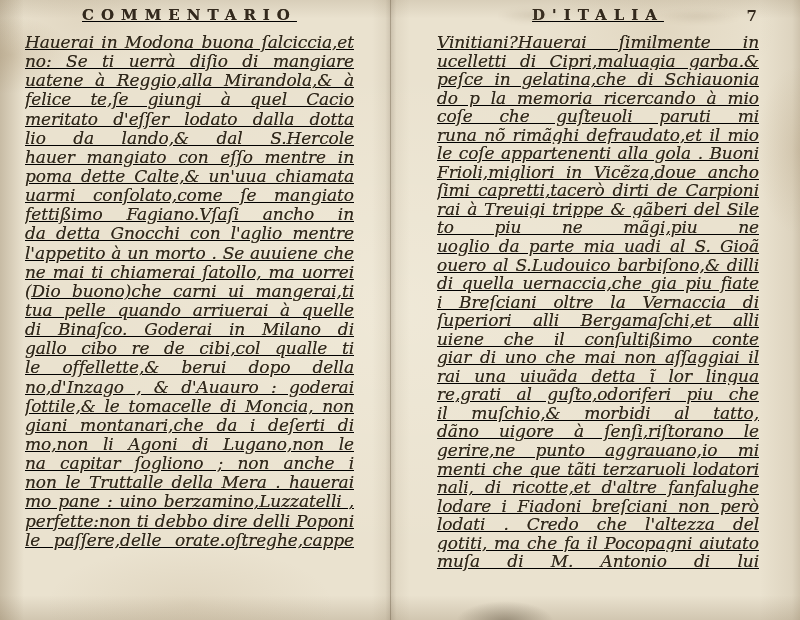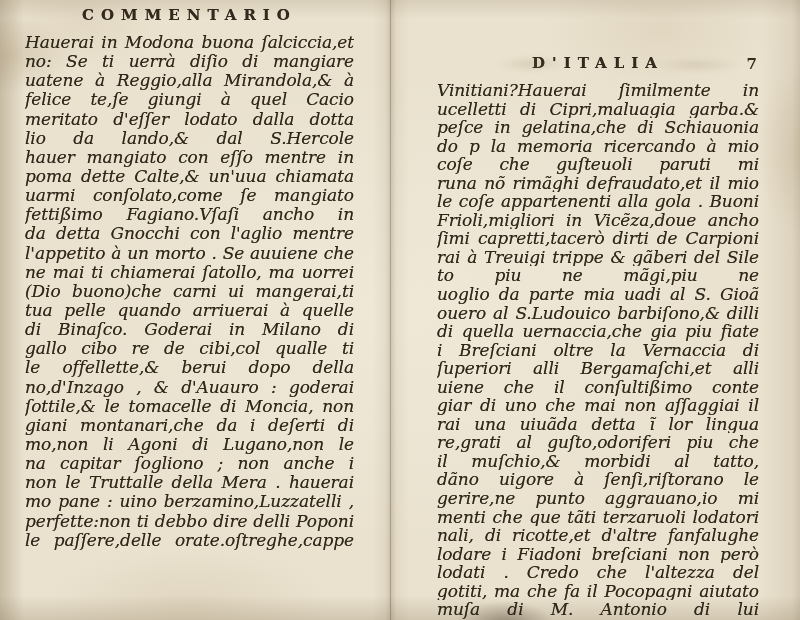--- a/index.html
+++ b/index.html
@@ -26,23 +26,23 @@
       transparent,
       rgba(110,90,60,.08) 35%,
       rgba(85,66,42,.20) 50%,
       rgba(110,90,60,.07) 64%,
       transparent);
   }
   .gutter::after{
     content:"";position:absolute;left:18px;top:0;width:1px;height:100%;
     background:rgba(80,62,40,.30);
   }
-  .page{position:absolute;top:6px;}
+  .page{position:absolute;top:6px;text-decoration:underline;}
   .page.left{left:25px;width:329px;}
-  .page.right{left:437px;width:322px;margin-top:48px;}
+  .page.right{left:437px;width:322px;}
   .header-row{position:relative;height:24px;}
   .running-head{
     text-align:center;
     font-size:15px;font-weight:bold;
     letter-spacing:7px;
     color:#33291d;
     text-shadow:0 0 .5px rgba(40,30,18,.6);
   }
   .folio{
     position:absolute;right:2px;top:1px;

